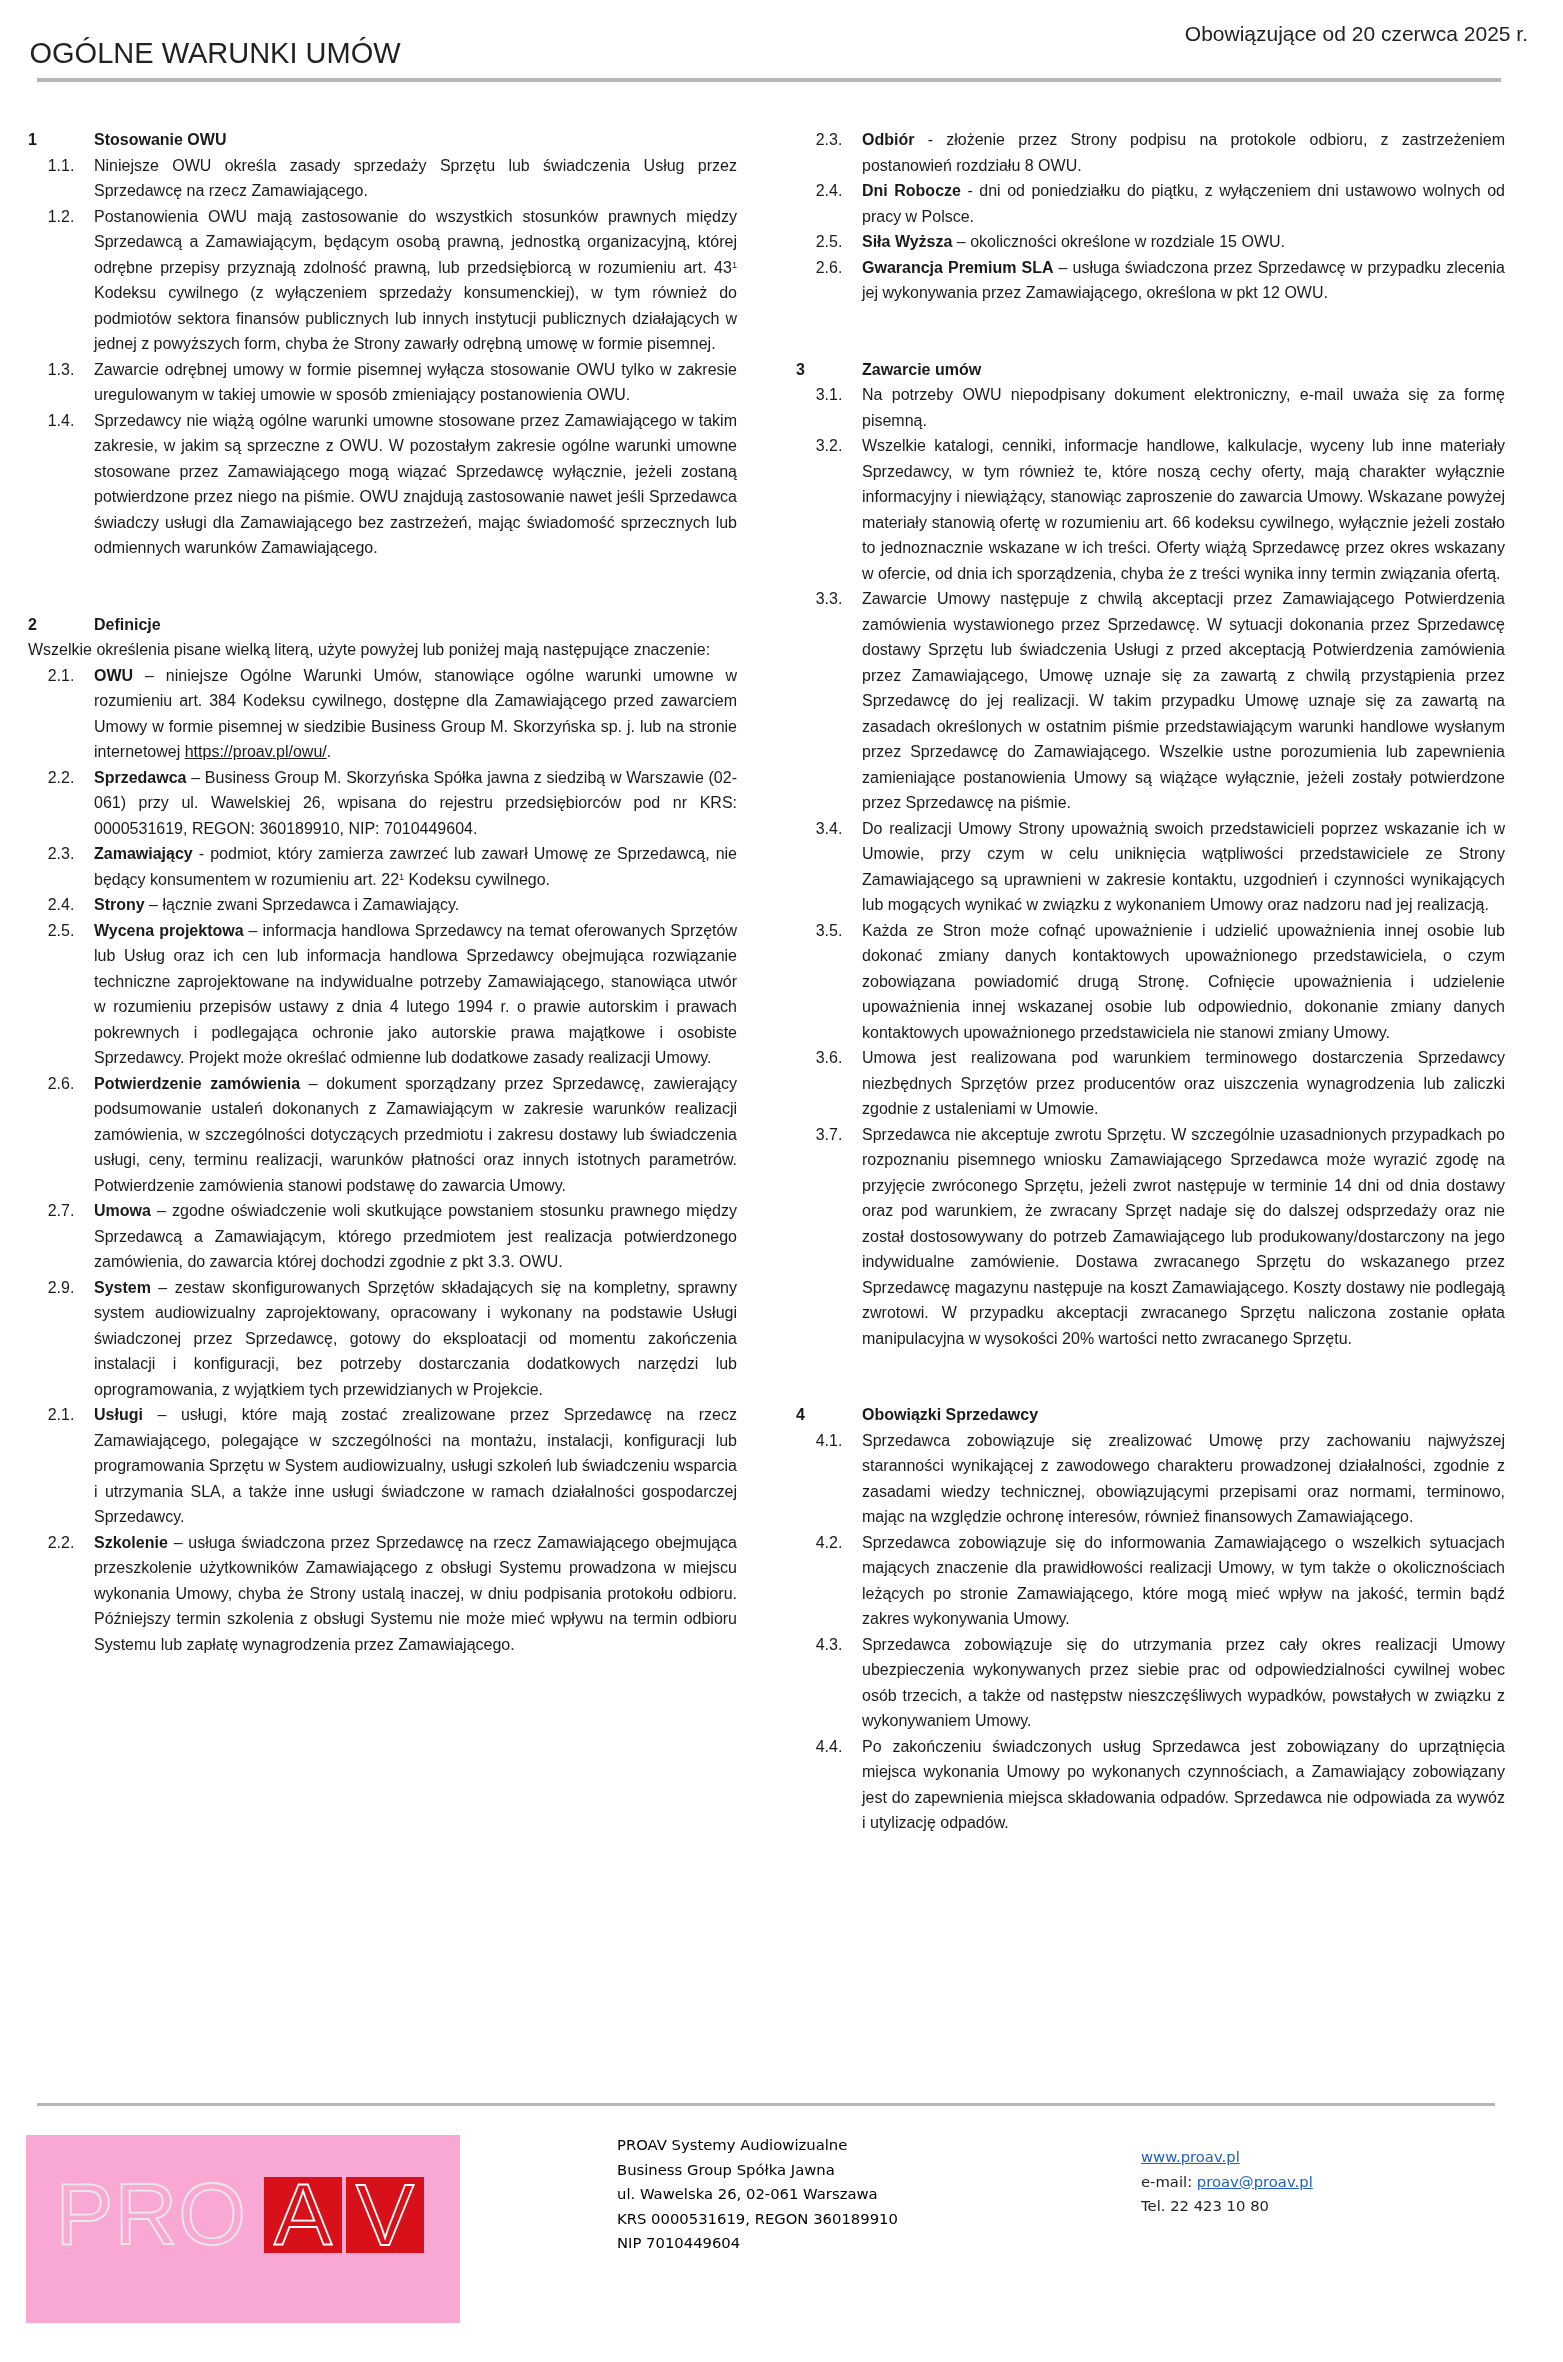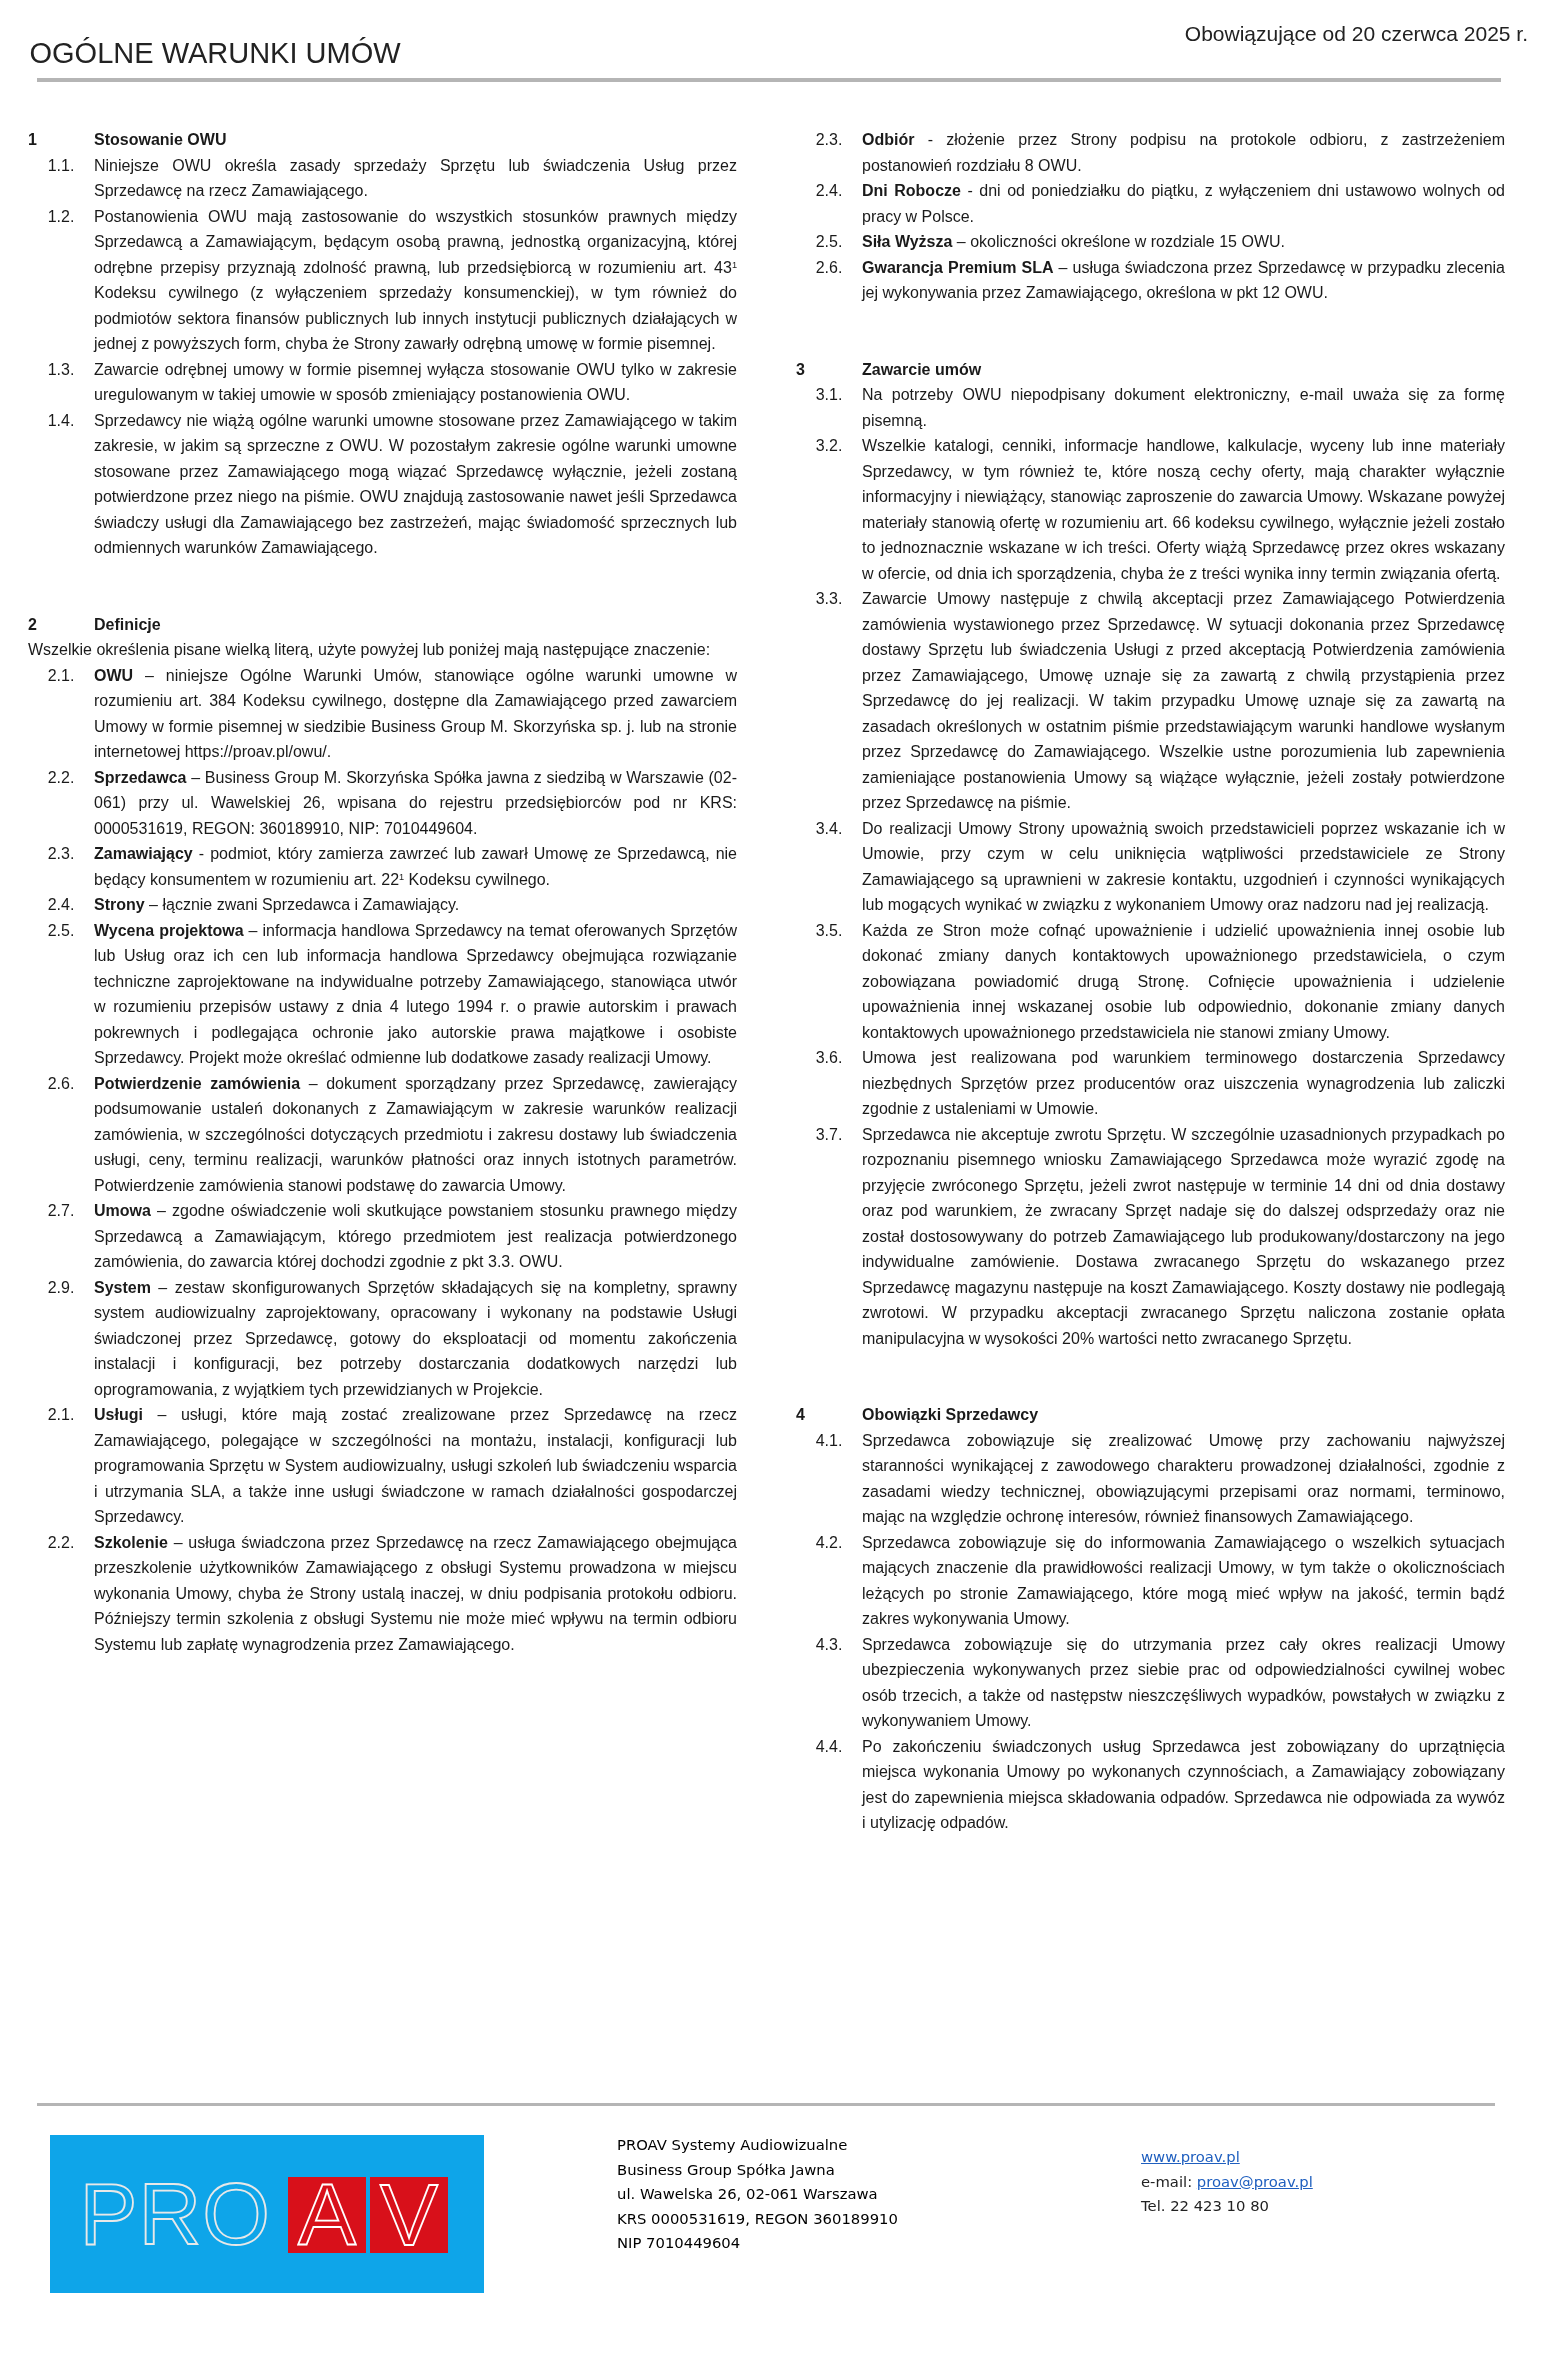--- a/index.html
+++ b/index.html
@@ -37,26 +37,26 @@
     display: flex; font-weight: bold; font-size: 16px;
   }
   .sec-head .num { width: 66px; flex: none; }
   .sec-spacer { height: 51px; }
 
   .item { display: flex; }
   .item .num { width: 66px; flex: none; text-align: center; }
   .item .txt { flex: 1; text-align: justify; text-align-last: left; hyphens: none; }
   .item .txt b { font-weight: bold; }
   .intro { text-align: justify; }
-  .link { color: #1a1a1a; }
+  .link { text-decoration: underline; color: #1a1a1a; }
   sup { font-size: 9.2px; line-height: 0; vertical-align: 5.5px; }
 
   .footer-logo {
-    position: absolute; left: 50px; top: 2135px; width: 434px; height: 158px;
-    background: #0ea5e9;
+    position: absolute; left: 26px; top: 2135px; width: 434px; height: 188px;
+    background: #f9a8d4;
   }
   .logo-pro {
     position: absolute; left: 29.5px; top: 42px; height: 74px;
     font-size: 87px; line-height: 74px; color: transparent;
     -webkit-text-stroke: 1.8px #e8e8e8; letter-spacing: 0.9px;
     font-family: "Liberation Sans", sans-serif; font-weight: normal;
   }
   .logo-box {
     position: absolute; top: 42px; height: 76px; width: 78px;
     background: #d8101a;

